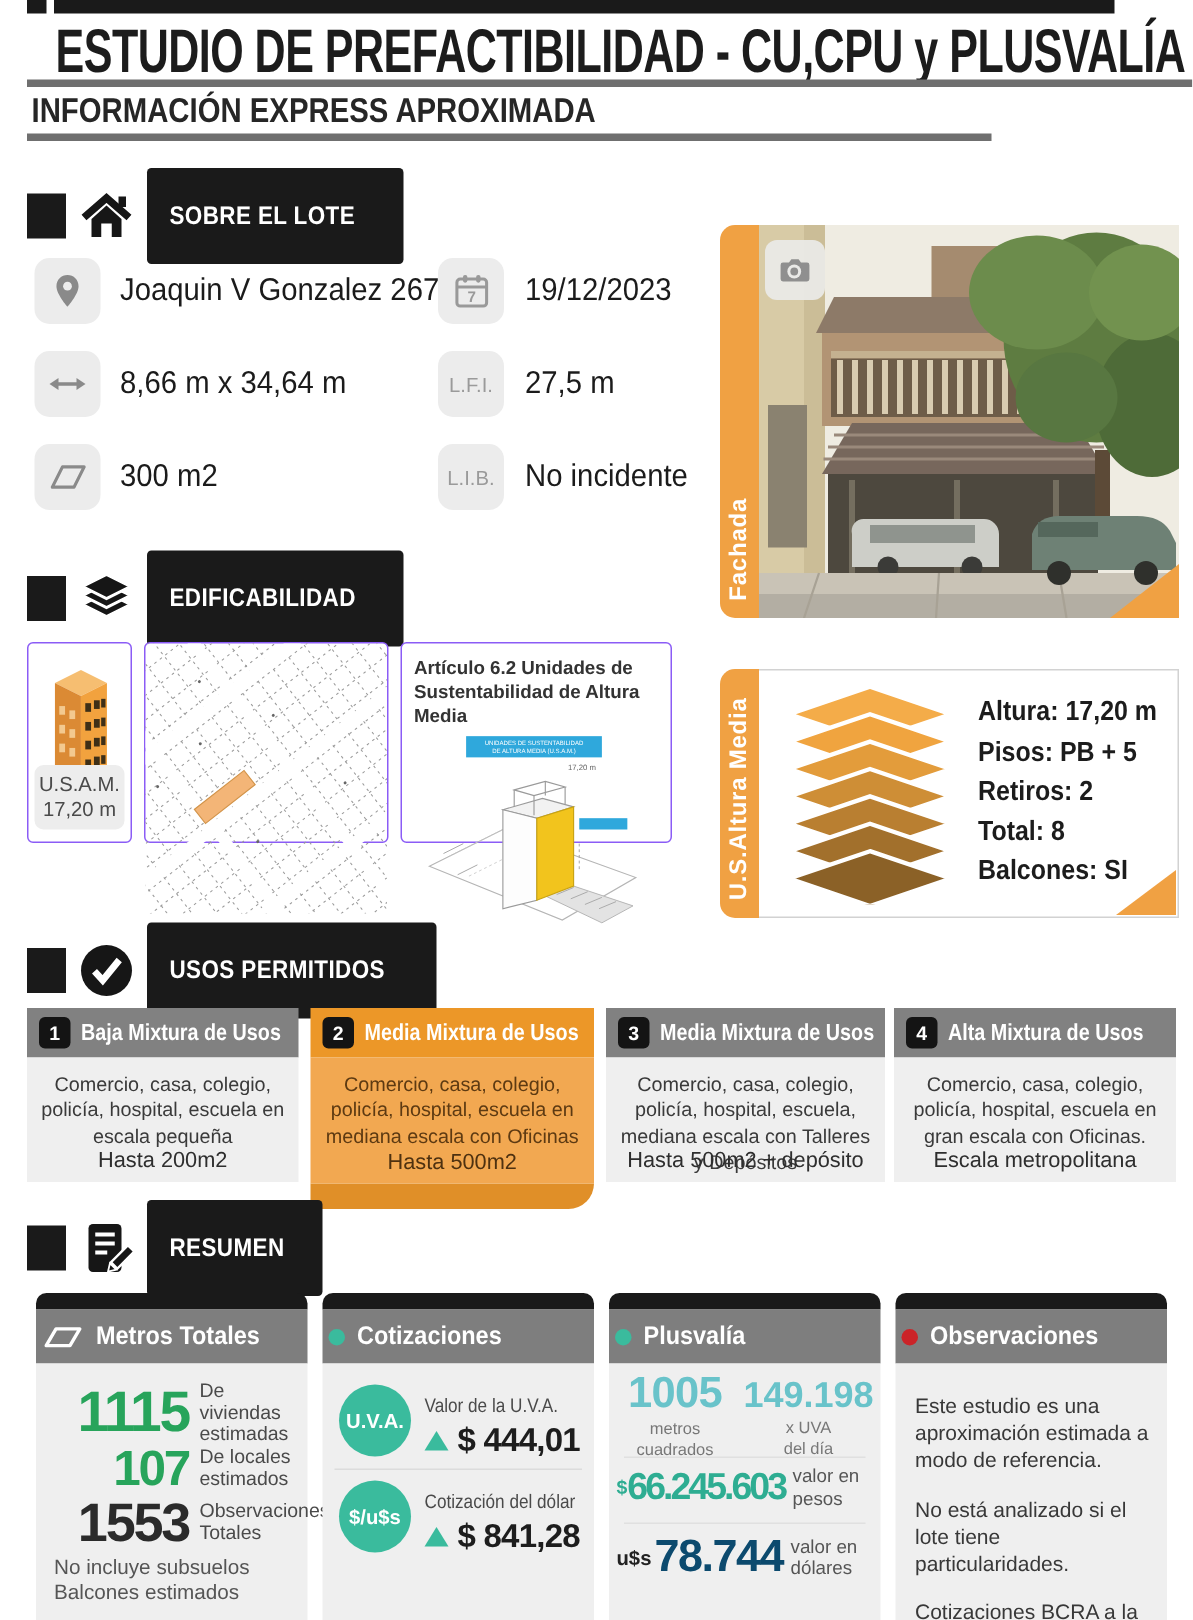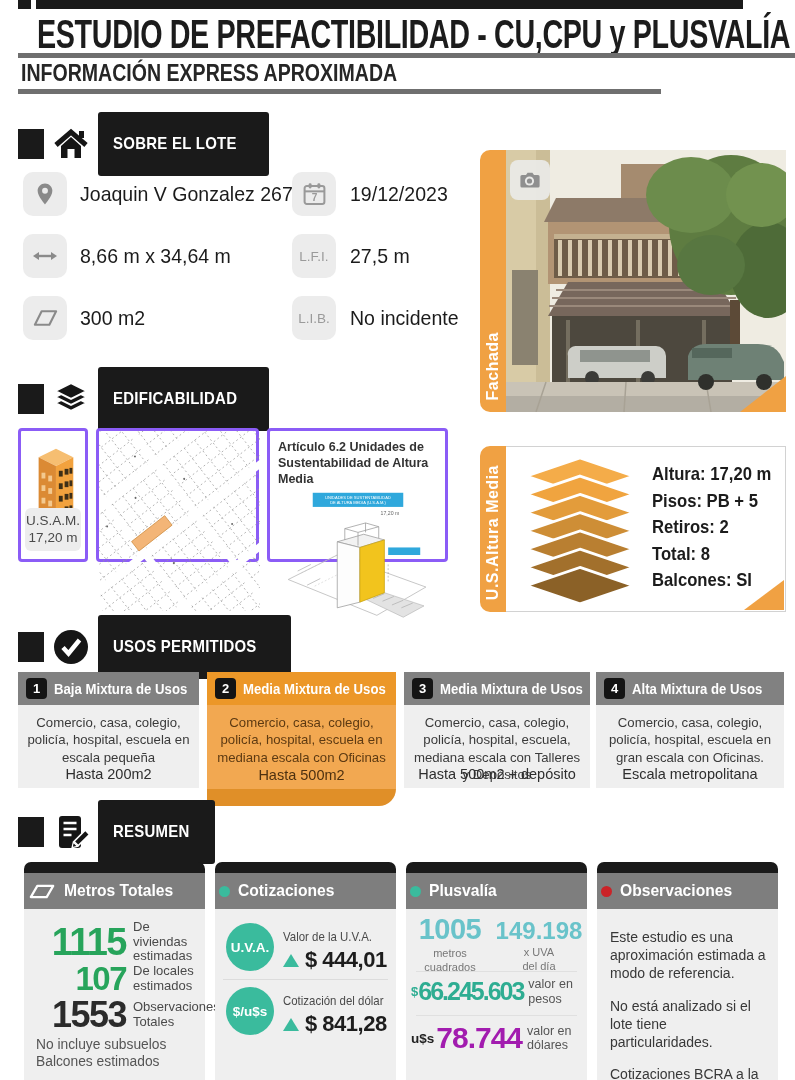--- a/index.html
+++ b/index.html
@@ -49,21 +49,21 @@
   #usam-panel{top:446px;height:166px}
   .usam-box{position:absolute;left:26px;top:0;right:0;bottom:0;background:#fff;
             border:1px solid #d2d2d2;border-left:none;box-sizing:border-box}
   #usam-stats{position:absolute;left:146px;top:14px}
   #usam-stats div{font-size:18.5px;font-weight:bold;color:#1c1c1c;line-height:26.5px;
                   transform:scaleX(.9);transform-origin:0 0;white-space:nowrap}
   .tri-sm{position:absolute;right:1px;bottom:1px;width:0;height:0;
           border-bottom:30px solid var(--accent-orange,#F0A143);border-left:40px solid transparent}
 
   
-  .ebox{position:absolute;top:428px;height:134px;background:#fff;border:3px solid #8b5cf6;
+  .ebox{position:absolute;top:428px;height:134px;background:#fff;border:1px solid #8b5cf6;
         border-radius:4px;box-sizing:border-box}
   #ebox1{left:18px;width:70px}
   #usam-badge{position:absolute;left:4px;right:4px;bottom:8px;background:#ededed;border-radius:6px;
               padding:4px 0;text-align:center;font-size:13.5px;color:#4a4a4a;line-height:1.3}
   #ebox2{left:96px;width:163px}
   #ebox3{left:267px;width:181px;padding:8px}
   .atit{font-size:12.5px;font-weight:bold;color:#333;line-height:1.28}
 
   
   .ucard{position:absolute;top:672px}
@@ -121,21 +121,21 @@
   .pval2{font-size:24px;font-weight:bold;color:var(--light-teal,#69C3CA)}
   .plab{font-size:11px;color:#777;line-height:1.3}
   .pdiv{position:absolute;left:10px;right:10px;height:1px;background:#e0e0e0}
   #pd1{top:62px}#pd2{top:106px}
   .prow{position:absolute;left:5px;display:flex;align-items:center}
   #pr1{top:68px}
   #pr1 .ppre{font-size:13px;font-weight:bold;color:var(--strong-teal,#2EAD92)}
   #pr1 .pnum{font-size:25px;font-weight:bold;color:var(--strong-teal,#2EAD92);letter-spacing:-2px}
   #pr2{top:112px}
   #pr2 .ppre{font-size:13.5px;font-weight:bold;color:#222;margin-right:2px}
-  #pr2 .pnum{font-size:30px;font-weight:bold;color:#a21caf;letter-spacing:-1px}
+  #pr2 .pnum{font-size:30px;font-weight:bold;color:#0c4a6e;letter-spacing:-1px}
   .prlab{font-size:12.5px;color:#555;line-height:1.15;margin-left:5px;text-align:left}
 
   .obody{padding:20px 10px 0 13px;box-sizing:border-box}
   .obody p{margin:0 0 15px;font-size:14px;color:#383838;line-height:1.28}
 </style>
 </head>
 <body>
 
 <div id="page">
 

